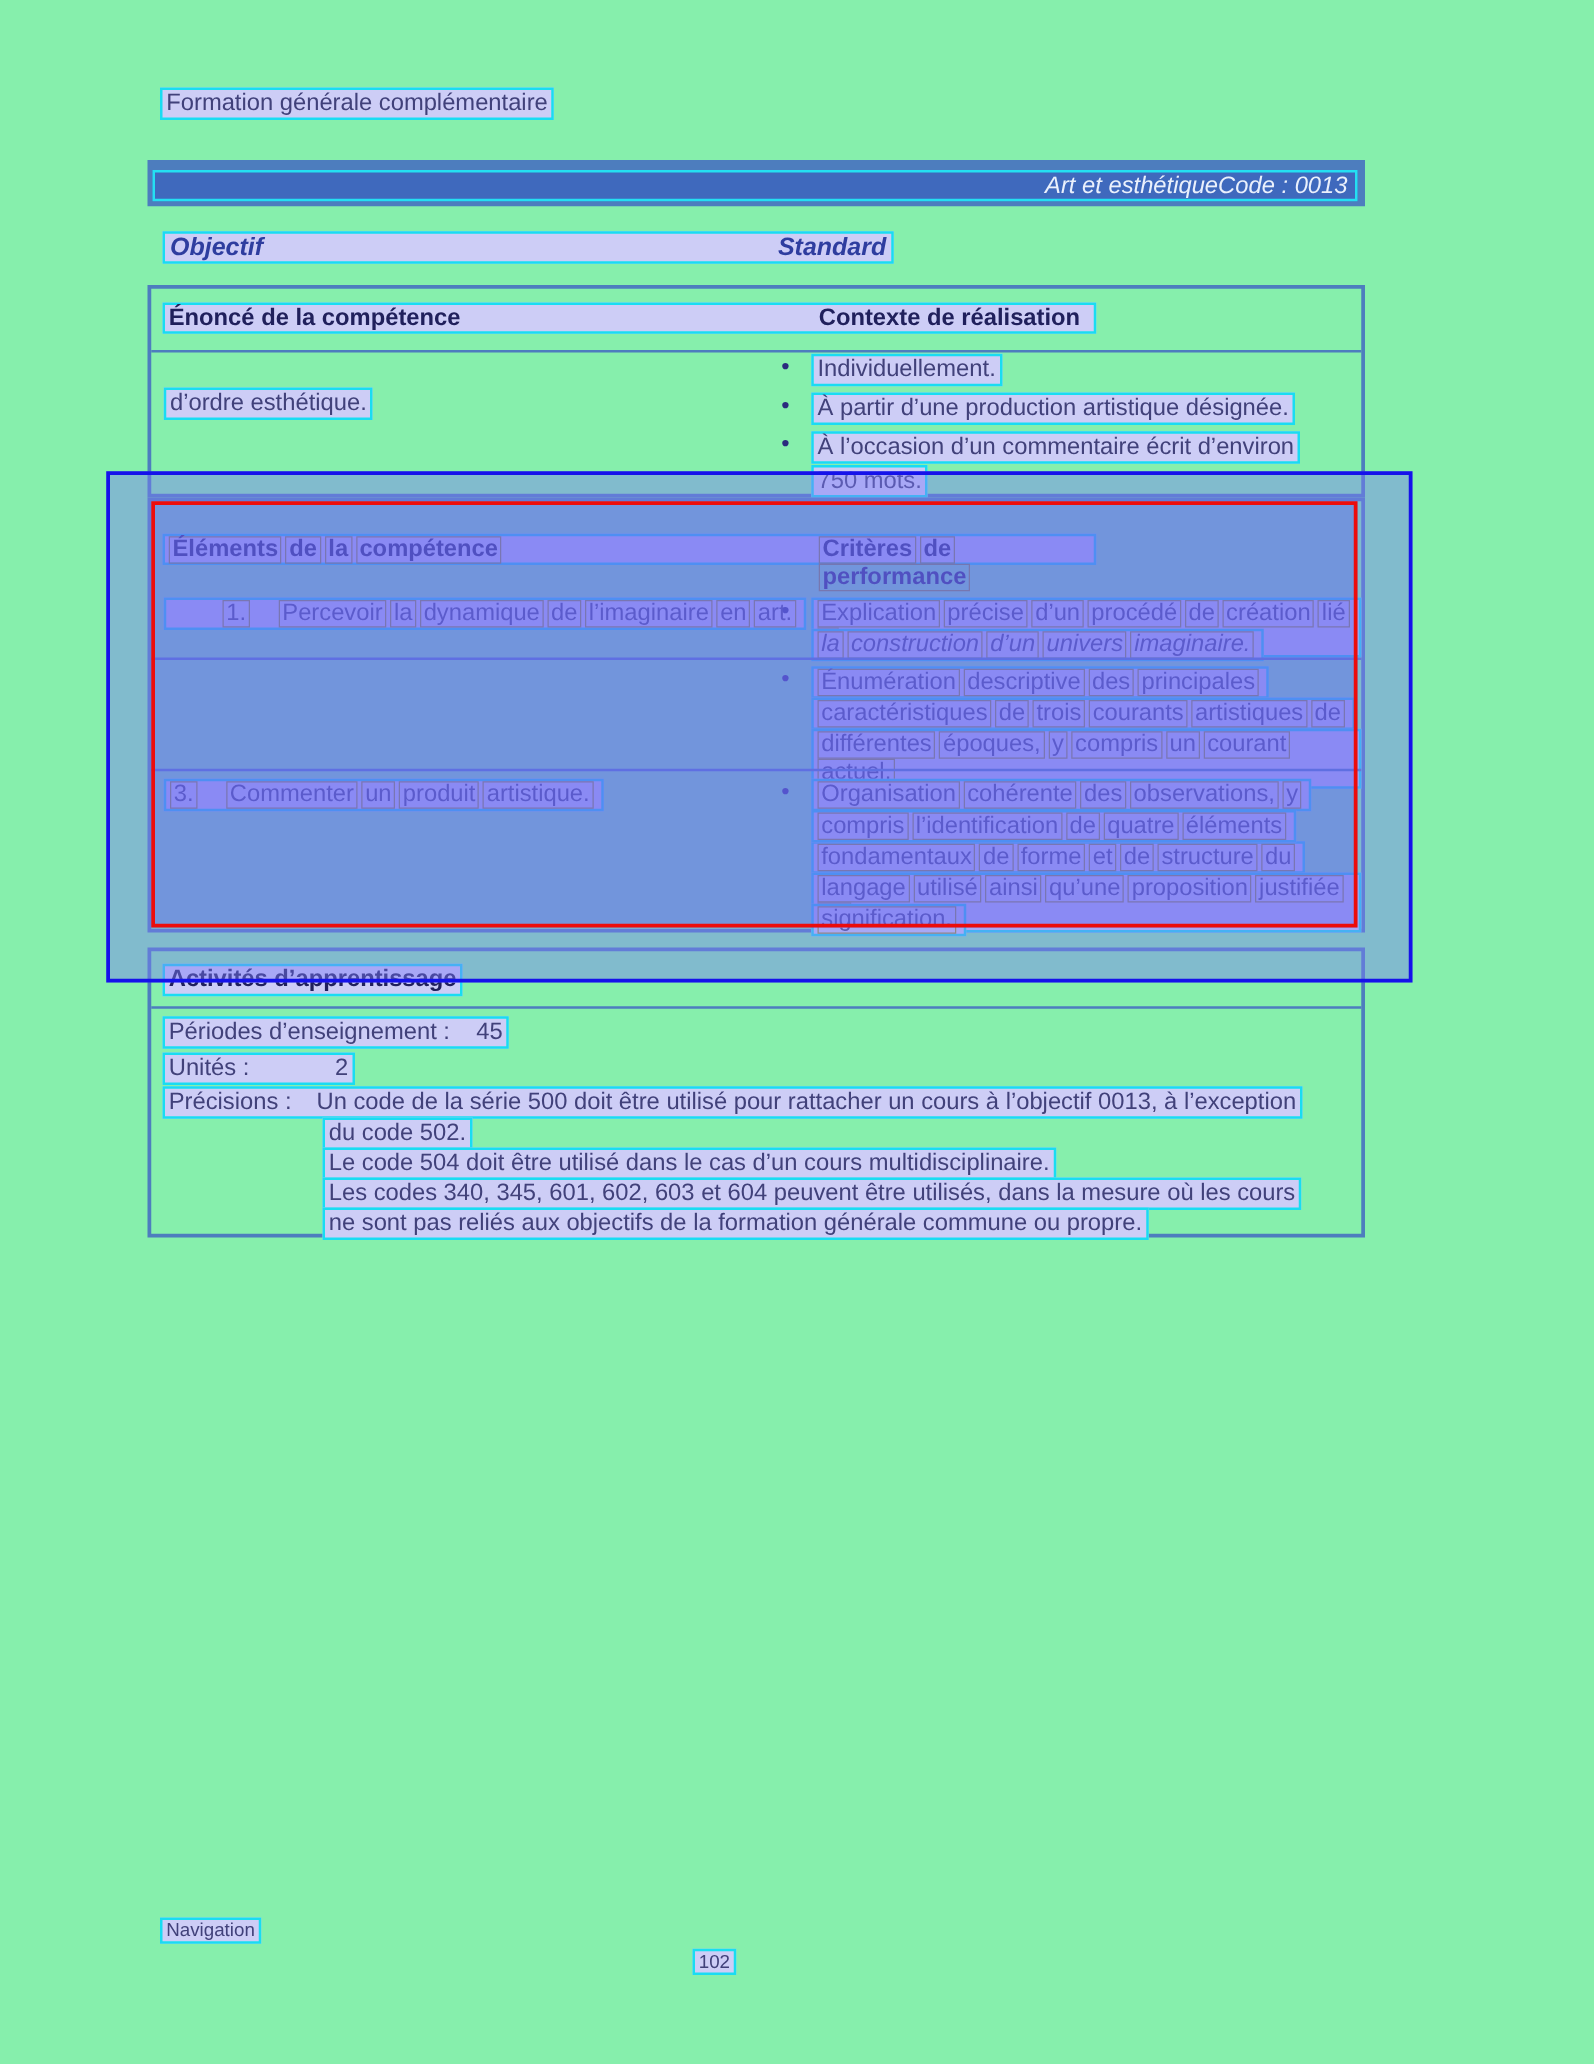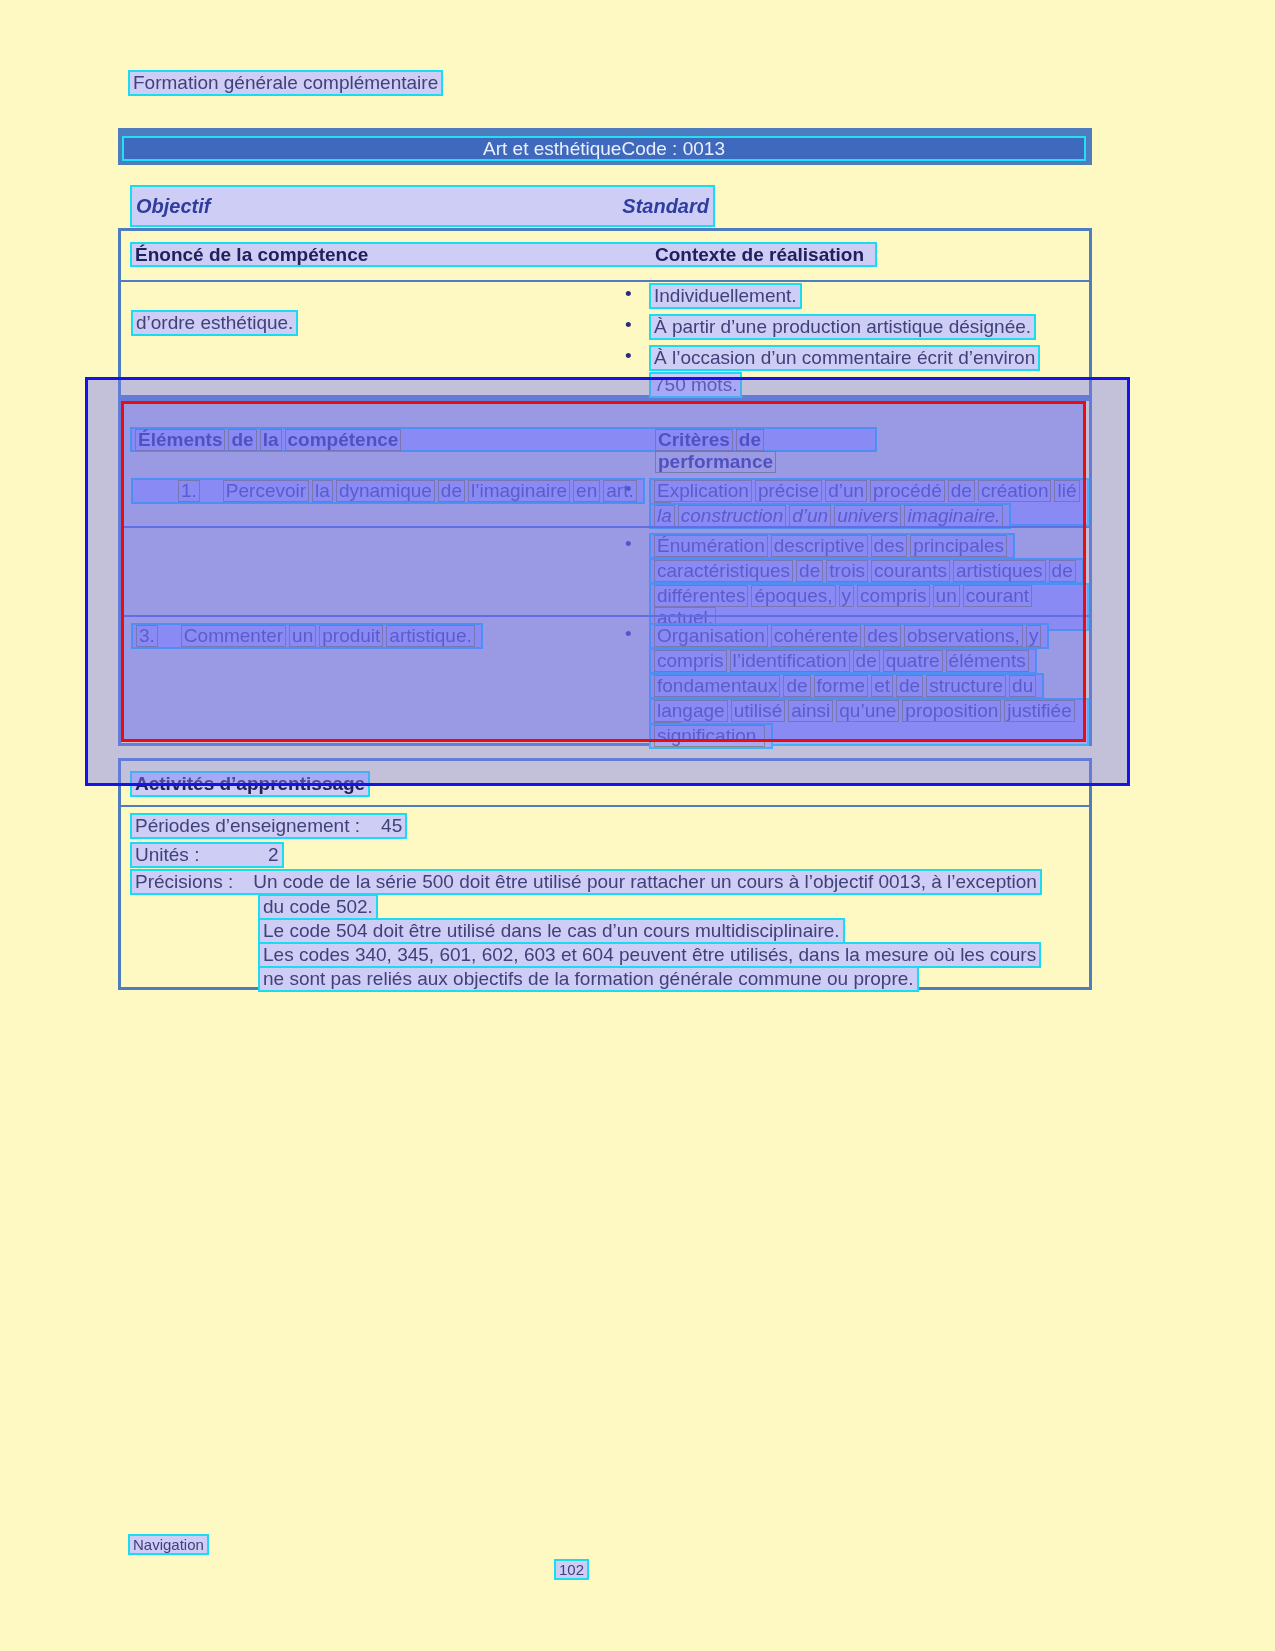--- a/index.html
+++ b/index.html
@@ -1,34 +1,34 @@
 <!DOCTYPE html>
 <html><head>
 <meta charset="utf-8">
 <style>
   * { box-sizing: border-box; }
   html,body { margin:0; padding:0; background:#ffffff; }
   .page {
-    position: relative; width: 1275px; height: 1651px; background:#fef9c3;
+    position: relative; width: 1275px; height: 1651px; background:#86efac;
     font-family: "Liberation Sans", sans-serif; font-size: 19px; color:#41417a;
     overflow: hidden;
   }
   .abs { position: absolute; }
   .hl {
     display: inline-block; background:#cdcdf6; border:2px solid #19dcf2;
     padding: 0 3px; line-height: 22px; white-space: pre;
   }
   .b { font-weight: bold; color:#20205c; }
   .strip { position: absolute; background:#cdcdf6; border:2px solid #19dcf2; padding:0 3px; line-height:21px; }
   .titlebar { position:absolute; background:#4d7dbe; }
   .titlebar-box {
     position:absolute; left:4px; right:6px; top:8px; bottom:4px;
     border:2px solid #24dff2; background:rgba(28,54,186,0.28);
-    display:flex; justify-content:center; align-items:center;
-    padding:0 6px; color:#eaf0fc;
+    display:flex; justify-content:flex-end; align-items:center;
+    padding:0 6px; color:#eaf0fc;font-style:italic;
   }
   .objstrip {
     position:absolute; display:flex; justify-content:space-between; align-items:center;
     background:#cdcdf6; border:2px solid #19dcf2; padding:0 4px;
     font-weight:bold; font-style:italic; font-size:20px; color:#2e3d9f;
   }
   .tbl { position:absolute; border:3px solid #4d7dbe; background:transparent; }
   .divider { position:absolute; left:0; right:0; height:2px; background:#4d7dbe; }
   .overlay {
     position:absolute; background:rgba(124,124,246,0.45); border:3px solid #1512ea;
@@ -54,21 +54,21 @@
 
   <span class="hl abs" style="left:128px; top:70px;">Formation générale complémentaire</span>
 
   <div class="titlebar" style="left:118px; top:128px; width:974px; height:37px;">
     <div class="titlebar-box">
       <span>Art et esthétique</span>
       <span>Code : 0013</span>
     </div>
   </div>
 
-  <div class="objstrip" style="left:130px; top:185px; width:585px; height:42px;">
+  <div class="objstrip" style="left:130px; top:185px; width:585px; height:26px;">
     <span>Objectif</span>
     <span>Standard</span>
   </div>
 
   <div class="tbl" style="left:118px; top:228px; width:974px; height:170px;">
     <div class="strip" style="left:9px; top:11px; width:747px; height:25px;">
       <span class="b">Énoncé de la compétence</span>
       <span class="b abs" style="left:523px; top:0px;">Contexte de réalisation</span>
     </div>
     <div class="divider" style="top:49px;"></div>

